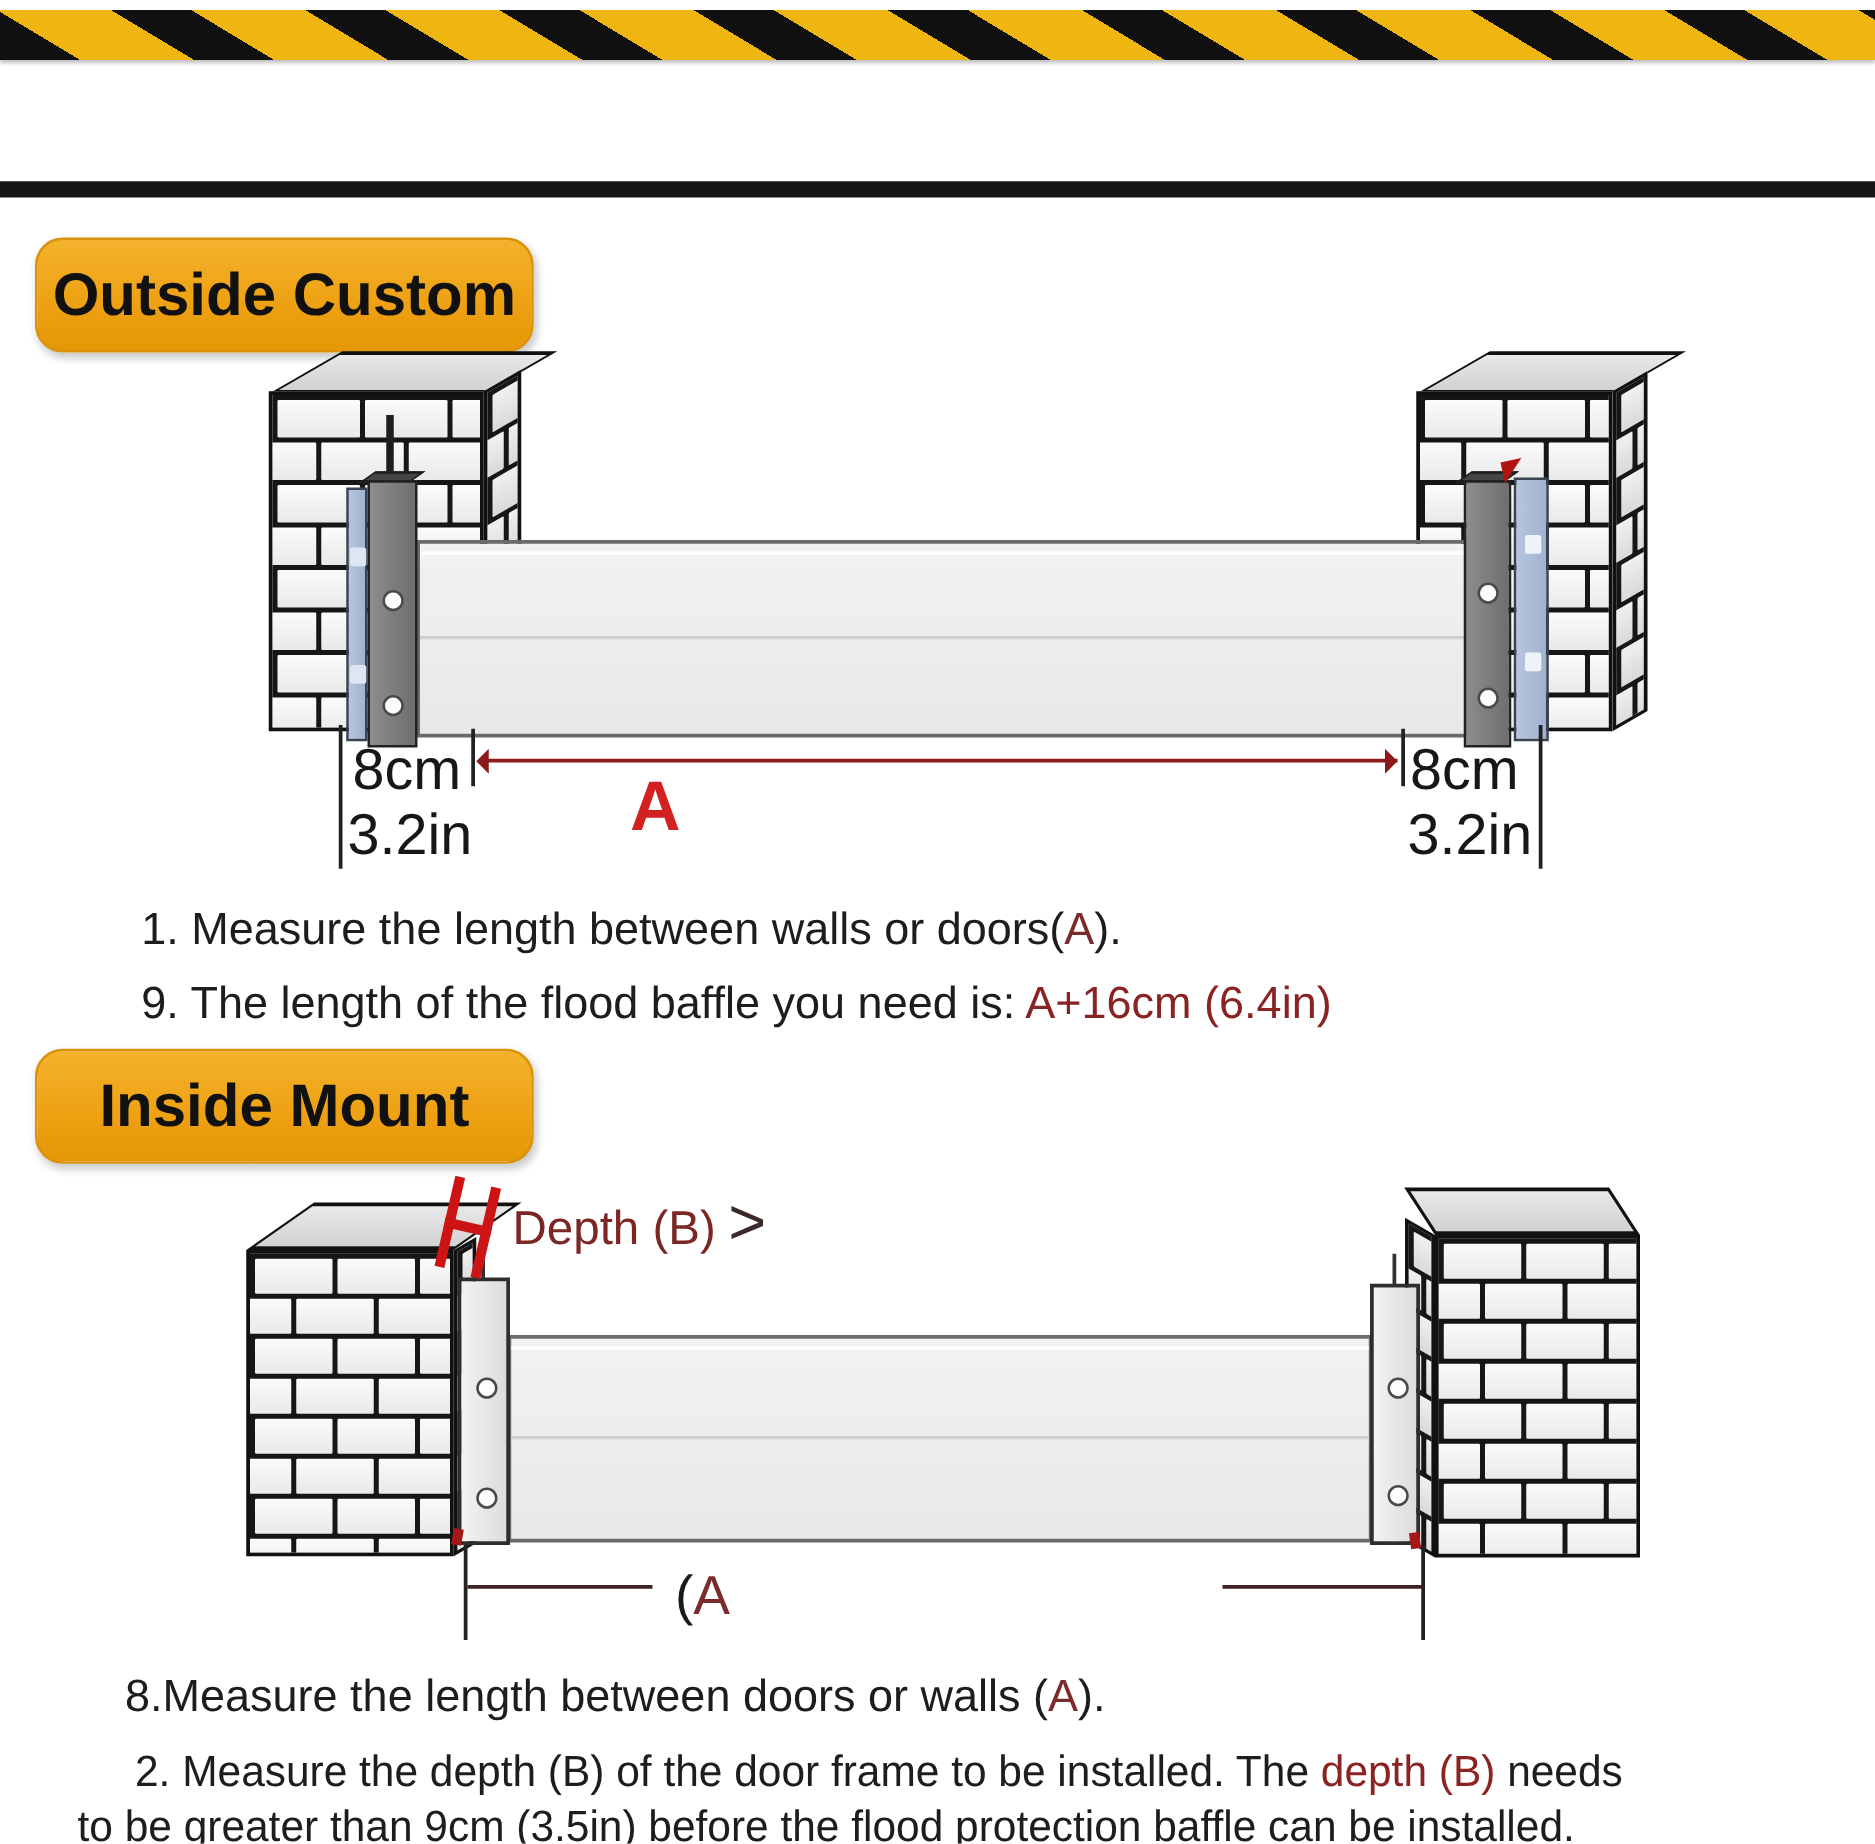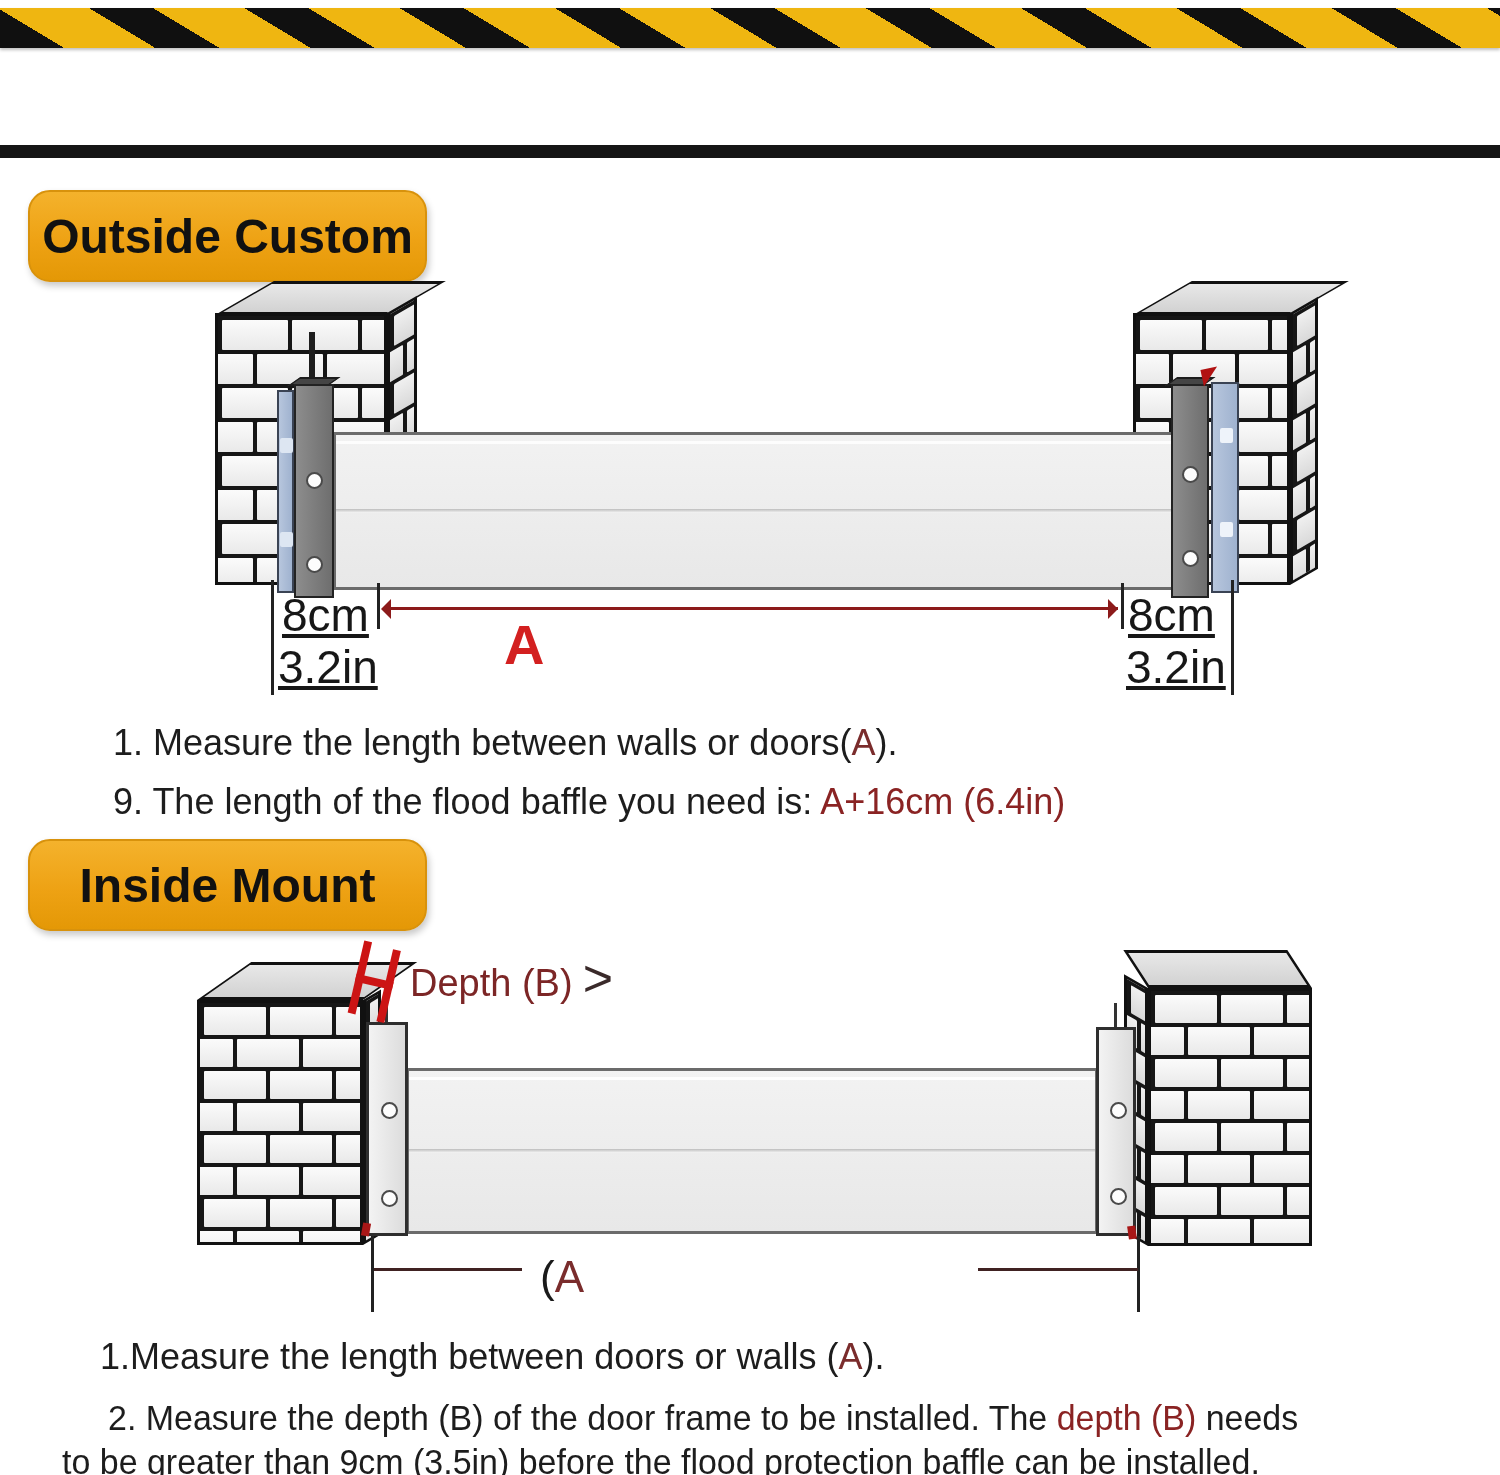--- a/index.html
+++ b/index.html
@@ -49,21 +49,21 @@
   .pin{position:absolute;width:3px;background:#333;z-index:3;}
 
   
   .vtick{position:absolute;width:3px;background:#222;z-index:5;}
   .hline{position:absolute;height:3px;background:#402222;z-index:5;}
   .red-arrow-line{position:absolute;height:3px;background:#8c1a1a;z-index:5;}
   .ah{position:absolute;width:0;height:0;border:10px solid transparent;z-index:5;}
   .ah.left{border-right-color:#8c1a1a;border-left-width:0;}
   .ah.right{border-left-color:#8c1a1a;border-right-width:0;}
 
-  .dim-label{position:absolute;font-size:46px;color:#171717;white-space:nowrap;z-index:6;text-decoration:underline;}
+  .dim-label{position:absolute;font-size:46px;color:#171717;white-space:nowrap;z-index:6;}
   .span-label{position:absolute;display:flex;align-items:baseline;z-index:6;white-space:nowrap;}
   .span-label .big-a{font-size:56px;font-weight:bold;color:#d32020;margin-right:2px;}
   .span-label .rest{font-size:38px;color:#1a1a1a;}
 
   .steps{position:absolute;z-index:6;color:#1d1d1d;}
   .step-line{white-space:nowrap;}
   .maroon{color:#8a2323;}
   .soft-maroon{color:#7a2c2c;}
 
   
@@ -492,18 +492,18 @@
   <div class="vtick" style="left:371px;top:1236px;height:76px;"></div>
   <div class="vtick" style="left:1137px;top:1236px;height:76px;"></div>
   <div class="hline" style="left:374px;top:1268px;width:148px;"></div>
   <div class="hline" style="left:978px;top:1268px;width:160px;"></div>
   <div class="length-label" style="left:540px;top:1252px;">
     <span>(</span>
       <span class="soft-maroon">A</span>
   </div>
 
   <div class="steps" style="left:100px;top:1336px;font-size:36px;">
-    <div class="step-line"><span>1.Measure the length between doors or walls (</span><span class="soft-maroon">A</span><span>).</span></div>
+    <div class="step-line"><span>8.Measure the length between doors or walls (</span><span class="soft-maroon">A</span><span>).</span></div>
     <div class="step-line" style="margin-top:20px;font-size:35px;transform:scaleX(.97);transform-origin:left;margin-left:8px;"><span>2. Measure the depth (B) of the door frame to be installed. The </span><span class="maroon">depth (B)</span><span> needs</span></div>
     <div class="step-line" style="margin-top:4px;font-size:35px;transform:scaleX(.97);transform-origin:left;margin-left:-38px;">to be greater than 9cm (3.5in) before the flood protection baffle can be installed.</div>
   </div>
 
 </div>
 
 </body></html>

